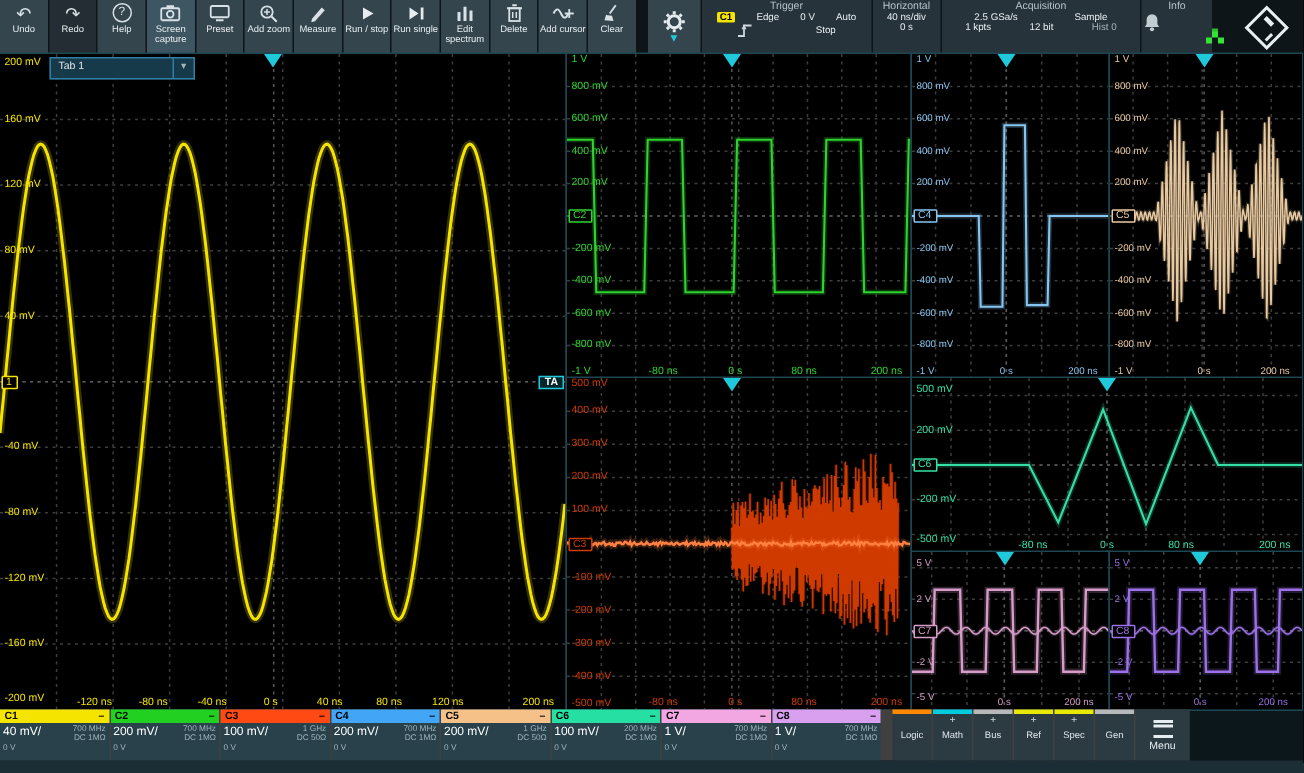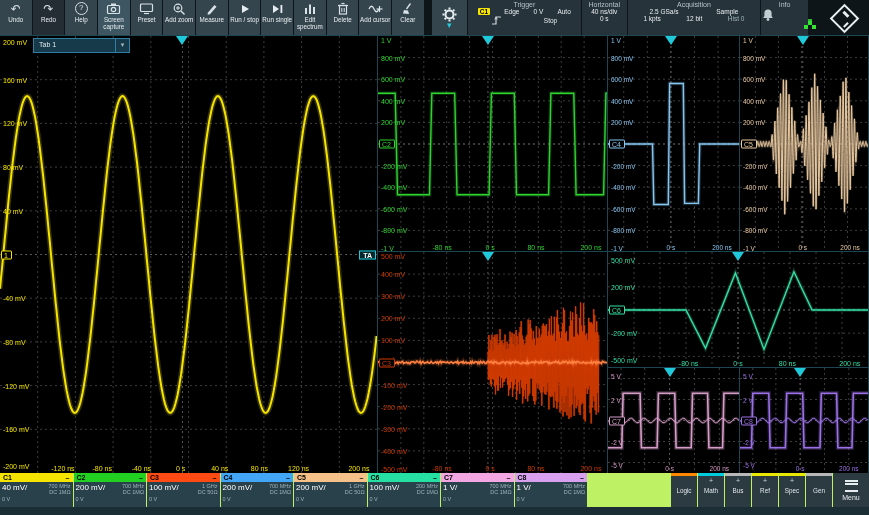--- a/index.html
+++ b/index.html
@@ -42,21 +42,21 @@
   .chmark{position:absolute;left:1px;top:50%;transform:translateY(-50%);background:#000;border:1px solid;
           font-size:7px;padding:0 3px 0 2px;border-radius:1px;cursor:pointer;}
   .tamark{position:absolute;right:1px;top:50%;transform:translateY(-50%);background:#04262b;border:1px solid #1fc9da;
           color:#fff;font-size:7px;font-weight:bold;padding:0 3px;cursor:pointer;}
   #tabbar{position:absolute;left:33px;top:38px;display:flex;z-index:5;}
   #tab1{width:76px;height:13px;background:#173a4a;border:1px solid #2e7fa3;color:#dfe8ec;font-size:7px;
         line-height:12px;padding-left:5px;cursor:pointer;}
   #tabdd{width:13px;height:13px;background:#173a4a;border:1px solid #2e7fa3;border-left:none;color:#9fb6bf;
          font-size:7px;line-height:12px;text-align:center;cursor:pointer;}
   
-  #botbar{position:absolute;left:0;top:473px;width:869px;height:34px;background:#bef264;display:flex;}
+  #botbar{position:absolute;left:0;top:473px;width:793px;height:34px;background:#404040;display:flex;}
   .chbadge{width:72.5px;height:34px;margin-right:1px;background:#29414b;cursor:pointer;}
   .chbadge .strip{height:9px;display:flex;justify-content:space-between;align-items:center;
                   font-size:7px;font-weight:bold;color:#000;padding:0 3px;}
   .chbadge .body{display:flex;justify-content:space-between;padding:1px 2px 0 2px;}
   .chbadge .scale{font-size:8px;color:#fff;}
   .chbadge .det{font-size:5.5px;color:#9fb3ba;text-align:right;line-height:1.15;}
   .chbadge .ofs{font-size:5.5px;color:#9fb3ba;padding:0 2px;}
   #sidebtns{display:flex;margin-left:auto;}
   .sbtn{width:26px;height:34px;margin-left:1px;background:#2c3a42;color:#dfe8ec;font-size:6.3px;
         display:flex;flex-direction:column;align-items:center;cursor:pointer;}

